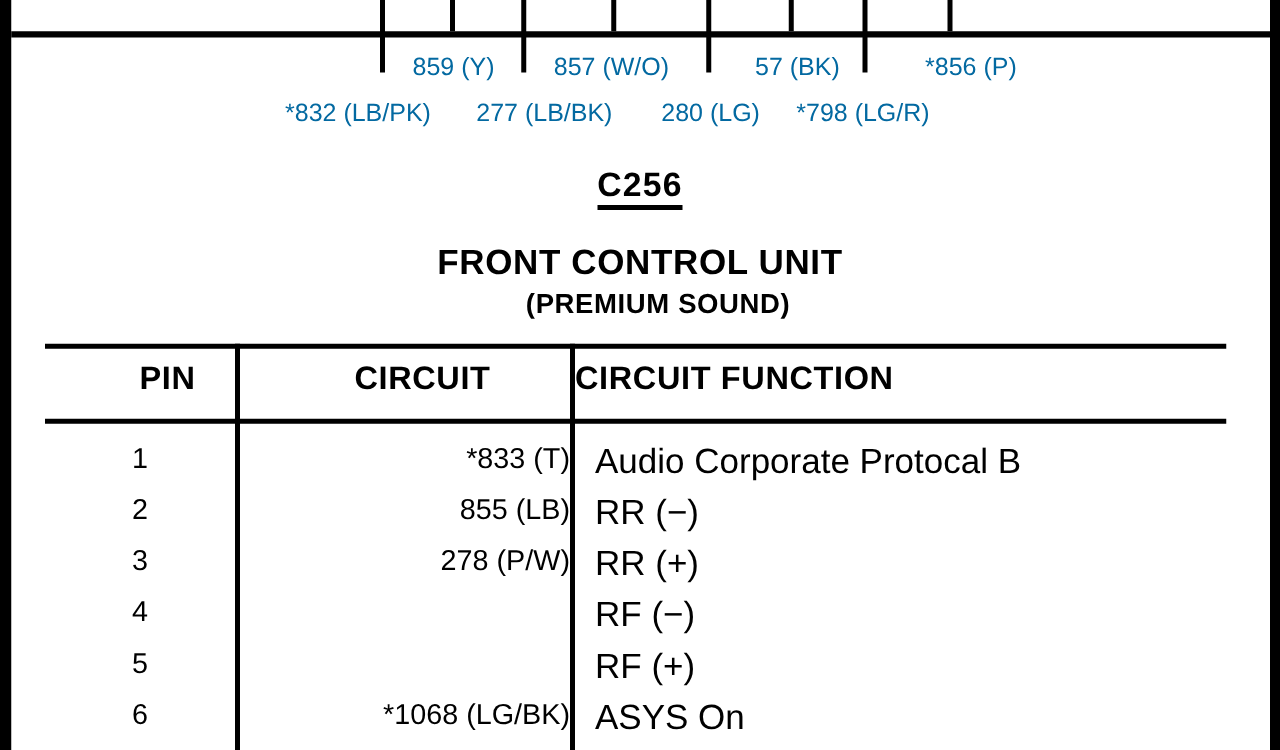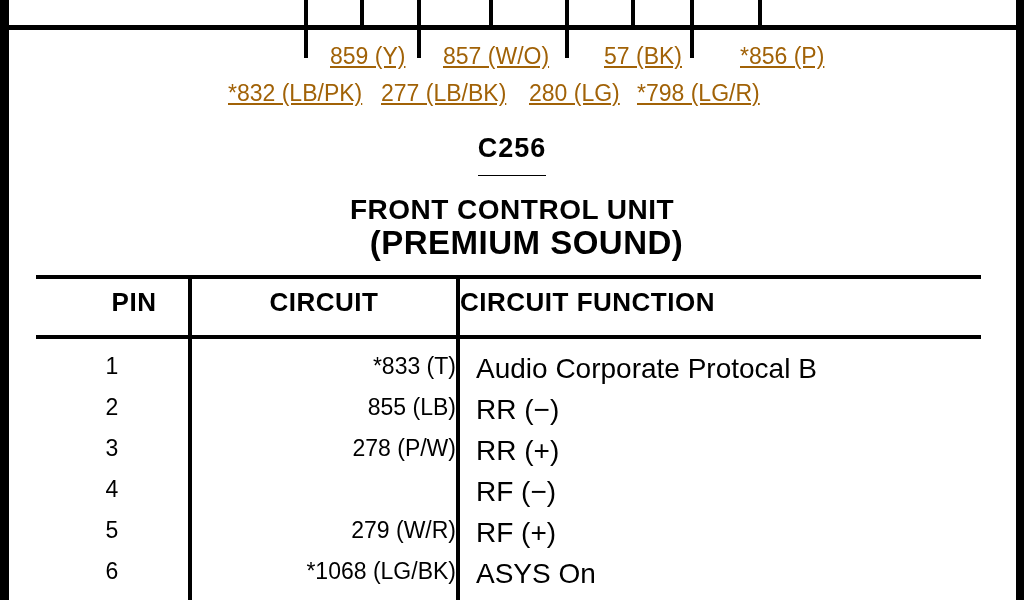--- a/index.html
+++ b/index.html
@@ -50,58 +50,57 @@
   
   .stub {
     position: absolute;
     width: 4px;
     background: #000000;
   }
 
   
   .wire-label {
     position: absolute;
-    font-size: 23px;
+    font-size: 20px;
     font-weight: 400;
     white-space: nowrap;
     letter-spacing: 0px;
-    color: #a16207;
-    text-decoration: underline;
+    color: #0369a1;
   }
 
   
   .c256 {
     position: absolute;
     left: 0;
     top: 133px;
     width: 1024px;
     text-align: center;
     font-size: 27px;
     font-weight: 700;
     letter-spacing: 1px;
   }
   .c256 span {
-    border-bottom: 1px solid #000000;
-    padding-bottom: 12px;
+    border-bottom: 4px solid #000000;
+    padding-bottom: 1px;
   }
 
   .unit-title {
     position: absolute;
     left: 0;
     top: 193px;
     width: 1024px;
     text-align: center;
     font-size: 28px;
     font-weight: 700;
     line-height: 33px;
     letter-spacing: 0.5px;
   }
   .unit-title .sub {
     font-weight: 700;
-    font-size: 33px;
+    font-size: 22px;
     padding-left: 29px;
   }
 
   
   .legend {
     position: absolute;
     left: 36px;
     top: 228px;
     border: 3px solid #000;
     background: #ffffff;
@@ -143,21 +142,21 @@
   .vline.v2 { left: 420px; }
 
   .hdr {
     position: absolute;
     top: 12px;
     font-size: 26px;
     font-weight: 700;
     letter-spacing: 0.5px;
   }
   .hdr-pin { left: 48px; width: 100px; text-align: center; }
-  .hdr-circuit { left: 156px; width: 264px; text-align: center; }
+  .hdr-circuit { left: 156px; width: 292px; text-align: center; }
   .hdr-func { left: 424px; width: 521px; text-align: left; }
 
   .row {
     position: absolute;
     height: 38px;
     left: 0;
     width: 945px;
   }
   .cell-pin {
     position: absolute;
@@ -245,21 +244,20 @@
           <div class="cell-pin">3</div>
           <div class="cell-circuit">278 (P/W)</div>
           <div class="cell-func">RR (+)</div>
         </div>
         <div class="row" style="top: 201px;">
           <div class="cell-pin">4</div>
           <div class="cell-func">RF (−)</div>
         </div>
         <div class="row" style="top: 242px;">
           <div class="cell-pin">5</div>
-          <div class="cell-circuit">279 (W/R)</div>
           <div class="cell-func">RF (+)</div>
         </div>
         <div class="row" style="top: 283px;">
           <div class="cell-pin">6</div>
           <div class="cell-circuit">*1068 (LG/BK)</div>
           <div class="cell-func">ASYS On</div>
         </div>
         <div class="row" style="top: 324px;">
           <div class="cell-pin">7</div>
           <div class="cell-circuit">*799 (BR)</div>

